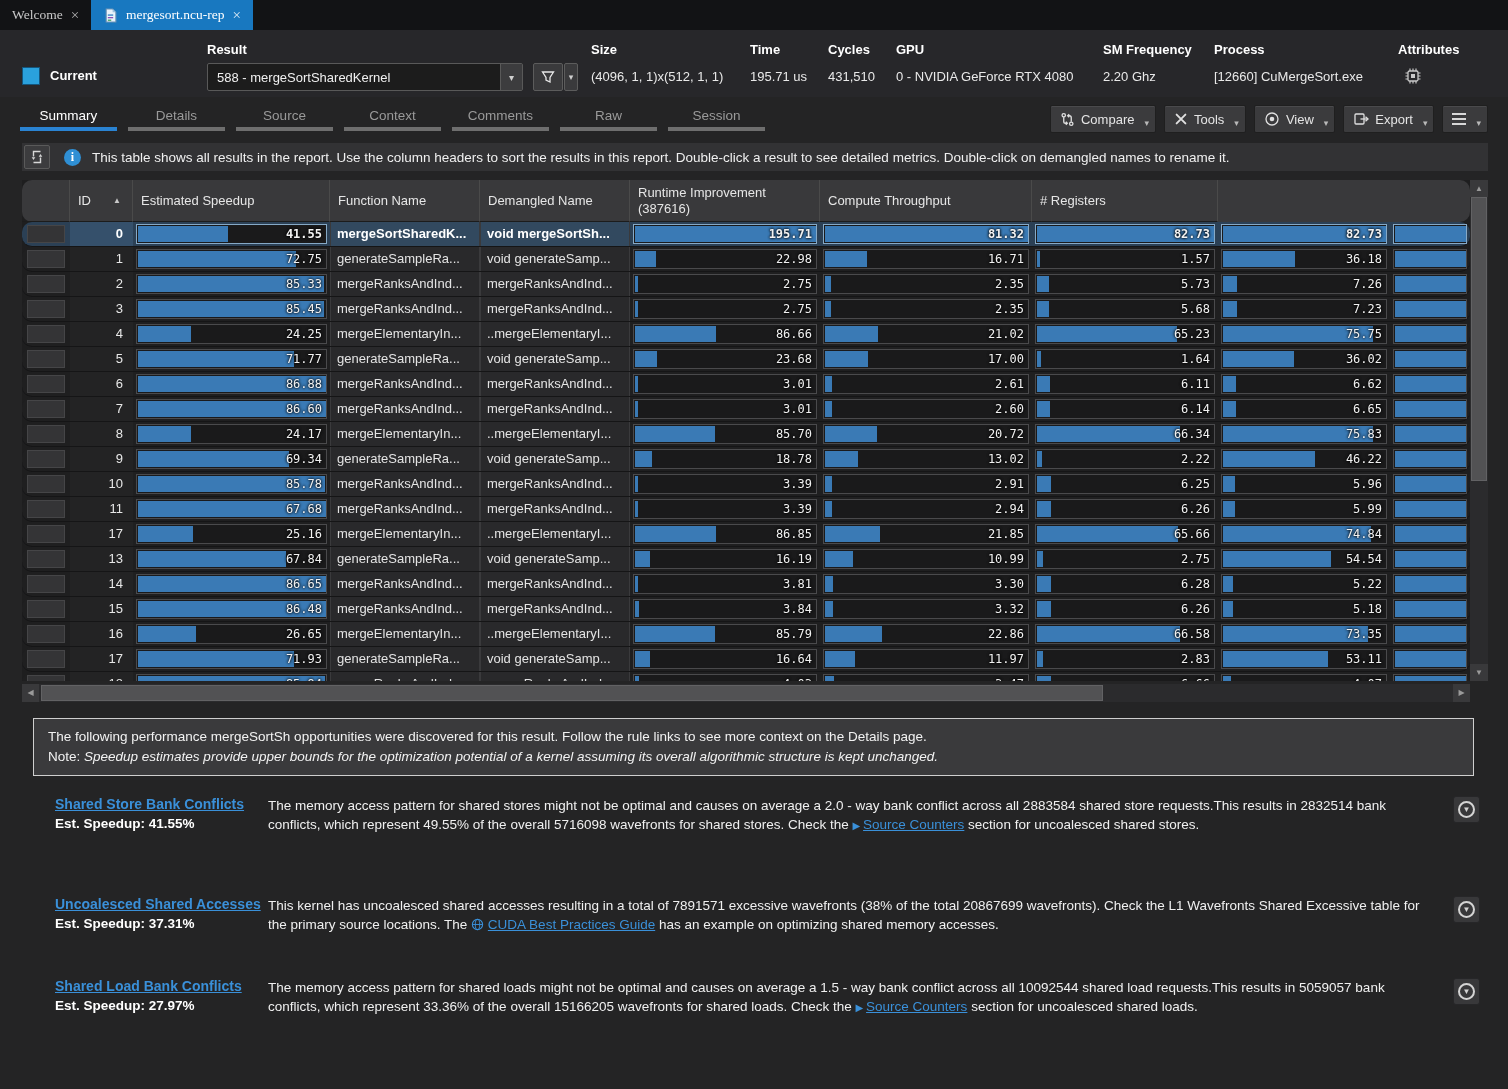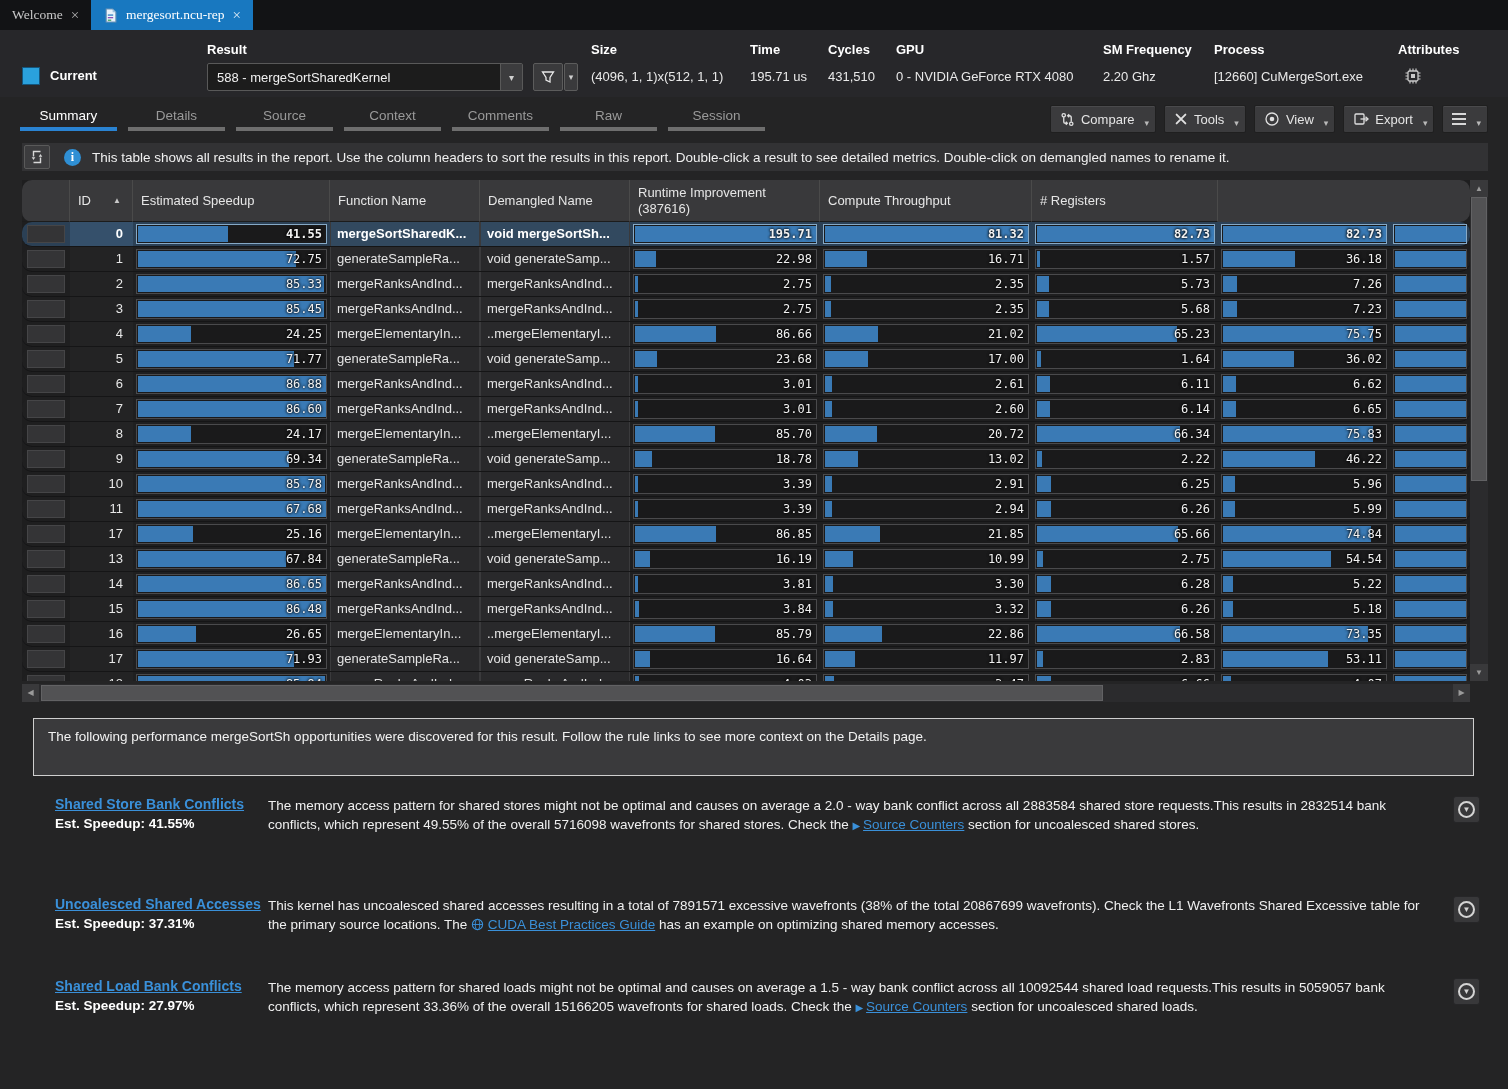--- a/index.html
+++ b/index.html
@@ -834,20 +834,21 @@
   </div>
   <div class="hscroll">
     <div class="sb-arrow">◀</div>
     <div class="thumb"></div>
     <div class="trackgap"></div>
     <div class="sb-arrow">▶</div>
   </div>
 
   <div class="notebox">
     <div>The following performance mergeSortSh opportunities were discovered for this result. Follow the rule links to see more context on the Details page.</div>
+    <div><span>Note:</span> <span class="em">Speedup estimates provide upper bounds for the optimization potential of a kernel assuming its overall algorithmic structure is kept unchanged.</span></div>
   </div>
 
   <div class="rule" style="top:796px">
     <div>
       <div class="rule-title">Shared Store Bank Conflicts</div>
       <div class="rule-speedup">Est. Speedup: 41.55%</div>
     </div>
     <div class="rule-body"><span>The memory access pattern for shared stores might not be optimal and causes on average a 2.0 - way bank conflict across all 2883584 shared store requests.This results in 2832514 bank conflicts, which represent 49.55% of the overall 5716098 wavefronts for shared stores. Check the </span><span class="tri">▶ </span><span class="rlink">Source Counters</span><span> section for uncoalesced shared stores.</span></div>
     <div class="expand-btn">
         <span class="circ">▼</span>

